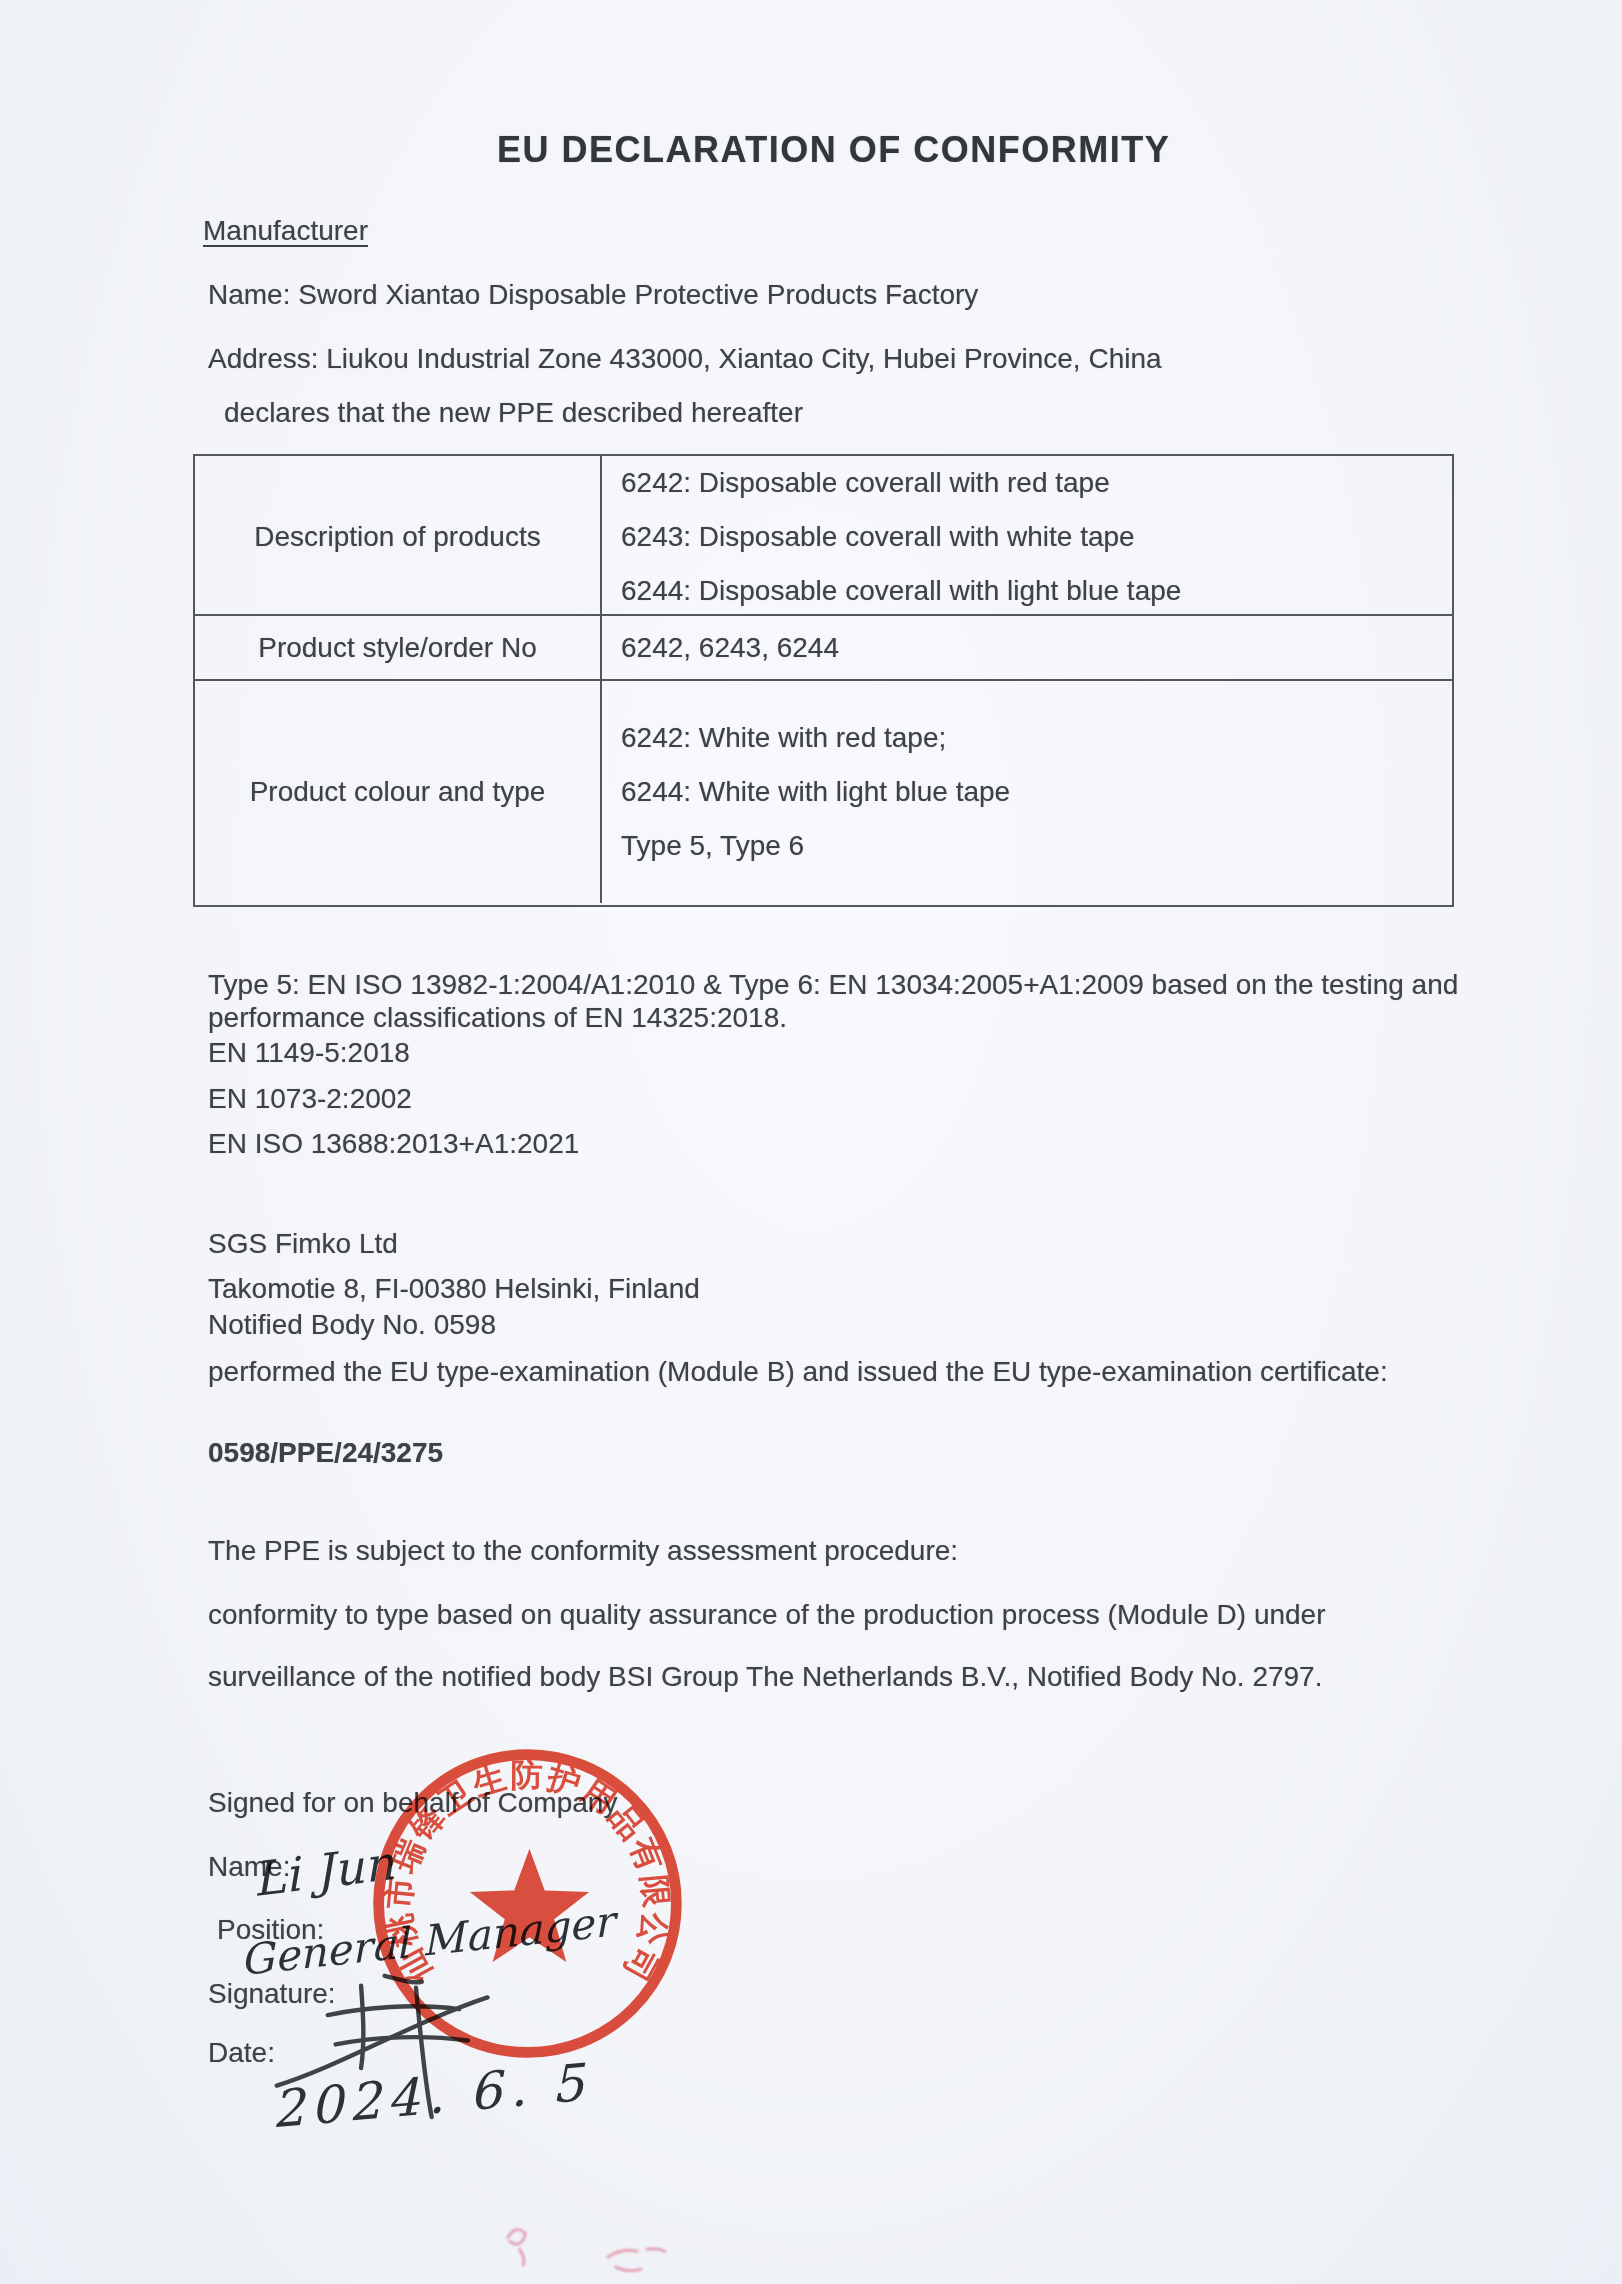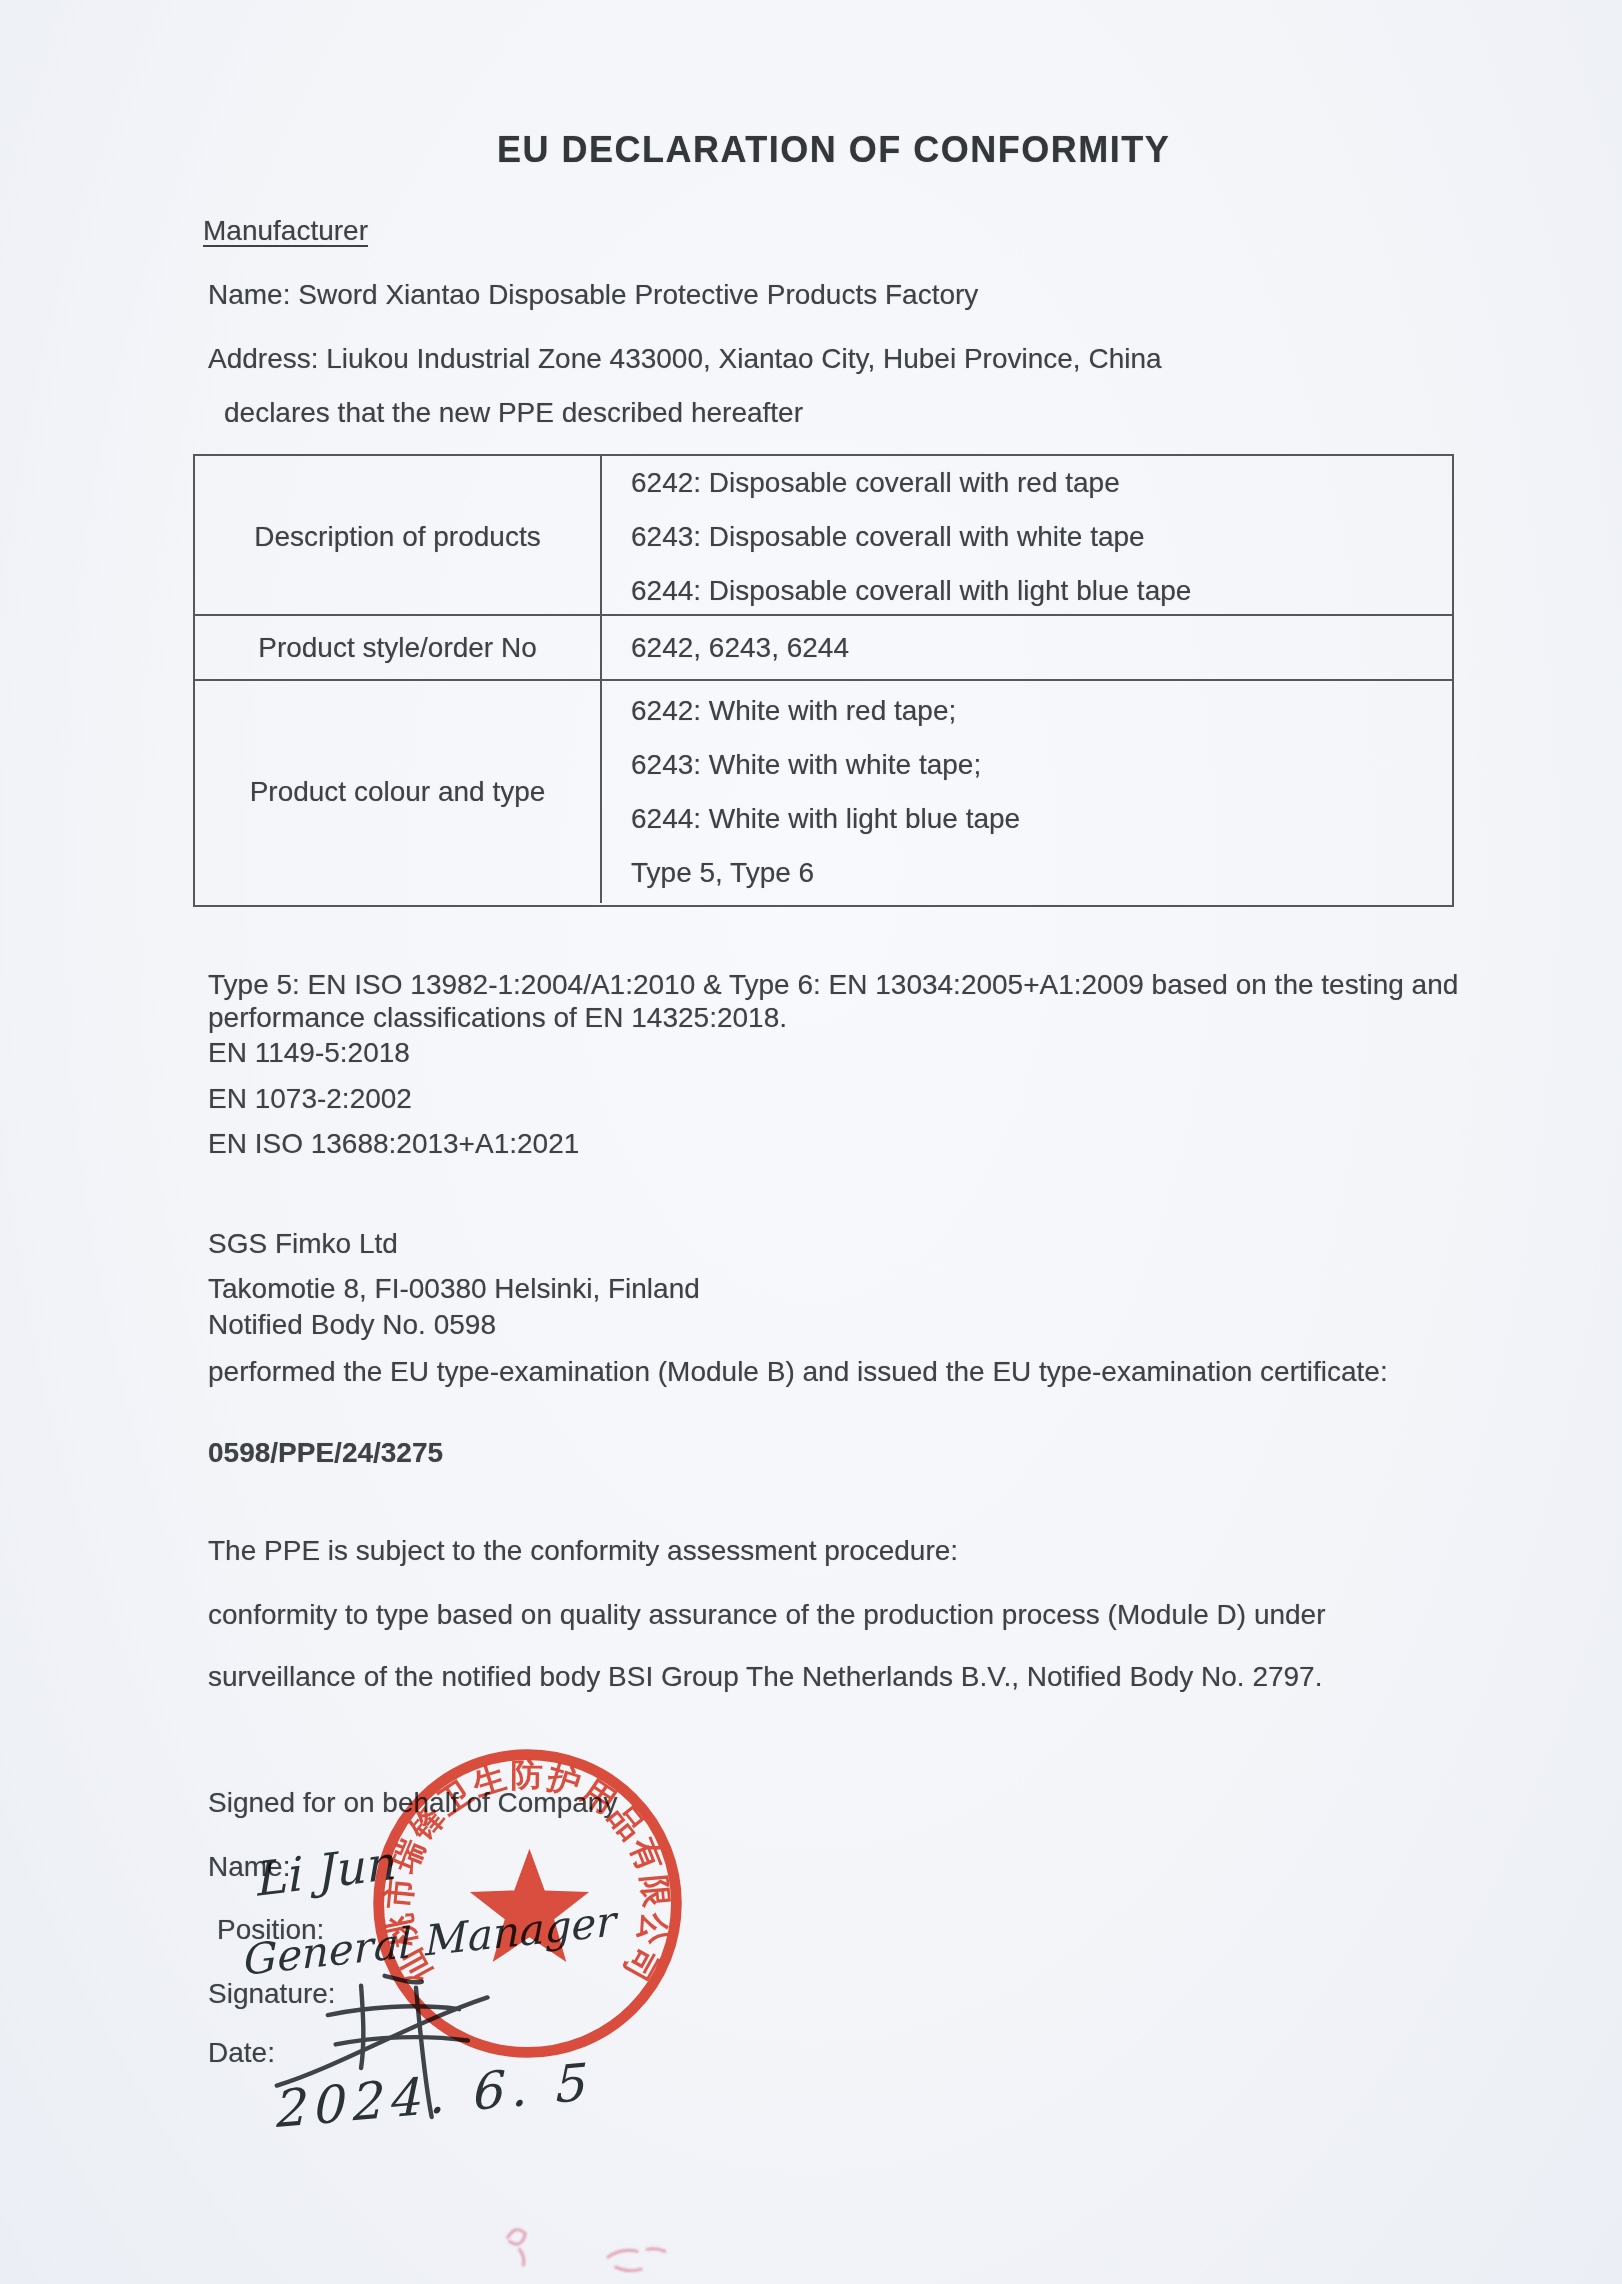--- a/index.html
+++ b/index.html
@@ -28,21 +28,21 @@
     border:2.9px solid #54575b;box-sizing:border-box;
     display:grid;grid-template-rows:158px 65px 224px;
   }
   .trow{display:grid;grid-template-columns:407px 1fr;border-top:2px solid #54575b;}
   .trow:first-child{border-top:none;}
   .tlabel{
     display:flex;align-items:center;justify-content:center;
     font-size:28px;color:#3f4245;text-shadow:0 0 1px rgba(70,70,75,.45);
     border-right:2px solid #54575b;
   }
-  .tvalue{display:flex;flex-direction:column;justify-content:center;padding-left:29px;}
+  .tvalue{display:flex;flex-direction:column;justify-content:center;padding-left:19px;}
   .vline{
     height:54px;display:flex;align-items:center;
     font-size:28px;color:#3f4245;text-shadow:0 0 1px rgba(70,70,75,.45);white-space:nowrap;
   }
   
   .hand{
     font-family:"DejaVu Serif","Liberation Serif",serif;
     font-style:italic;color:#2e3539;white-space:nowrap;
     mix-blend-mode:multiply;
   }
@@ -77,21 +77,20 @@
     <div class="trow">
       <div class="tlabel">Product style/order No</div>
       <div class="tvalue">
         <div class="vline">6242, 6243, 6244</div>
       </div>
     </div>
     <div class="trow">
       <div class="tlabel">Product colour and type</div>
       <div class="tvalue">
         <div class="vline">6242: White with red tape;</div>
-        <div class="vline">6243: White with white tape;</div>
         <div class="vline">6244: White with light blue tape</div>
         <div class="vline">Type 5, Type 6</div>
       </div>
     </div>
   </div>
 
 
   <div class="abs txt para" style="left:208px;top:968px;width:1372px;">Type 5: EN ISO 13982-1:2004/A1:2010 &amp; Type 6: EN 13034:2005+A1:2009 based on the testing and performance classifications of EN 14325:2018.</div>
 
   <div class="abs txt" style="left:208px;top:1036px;">EN 1149-5:2018</div>

